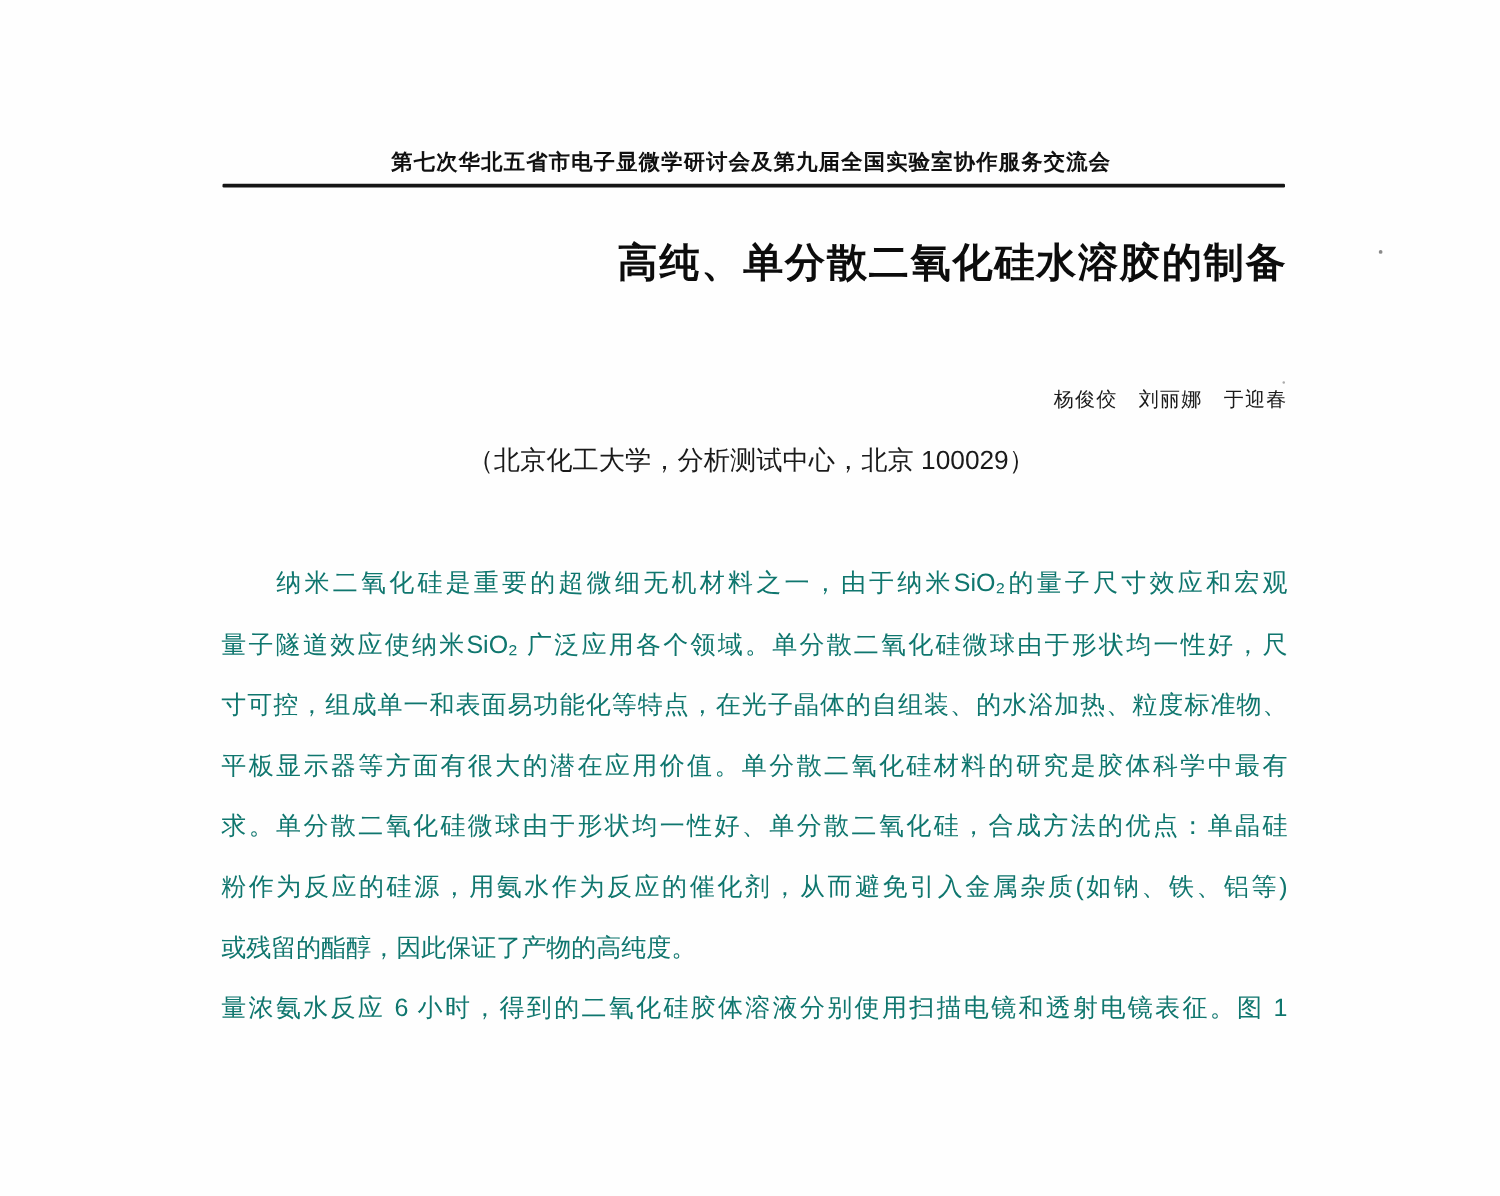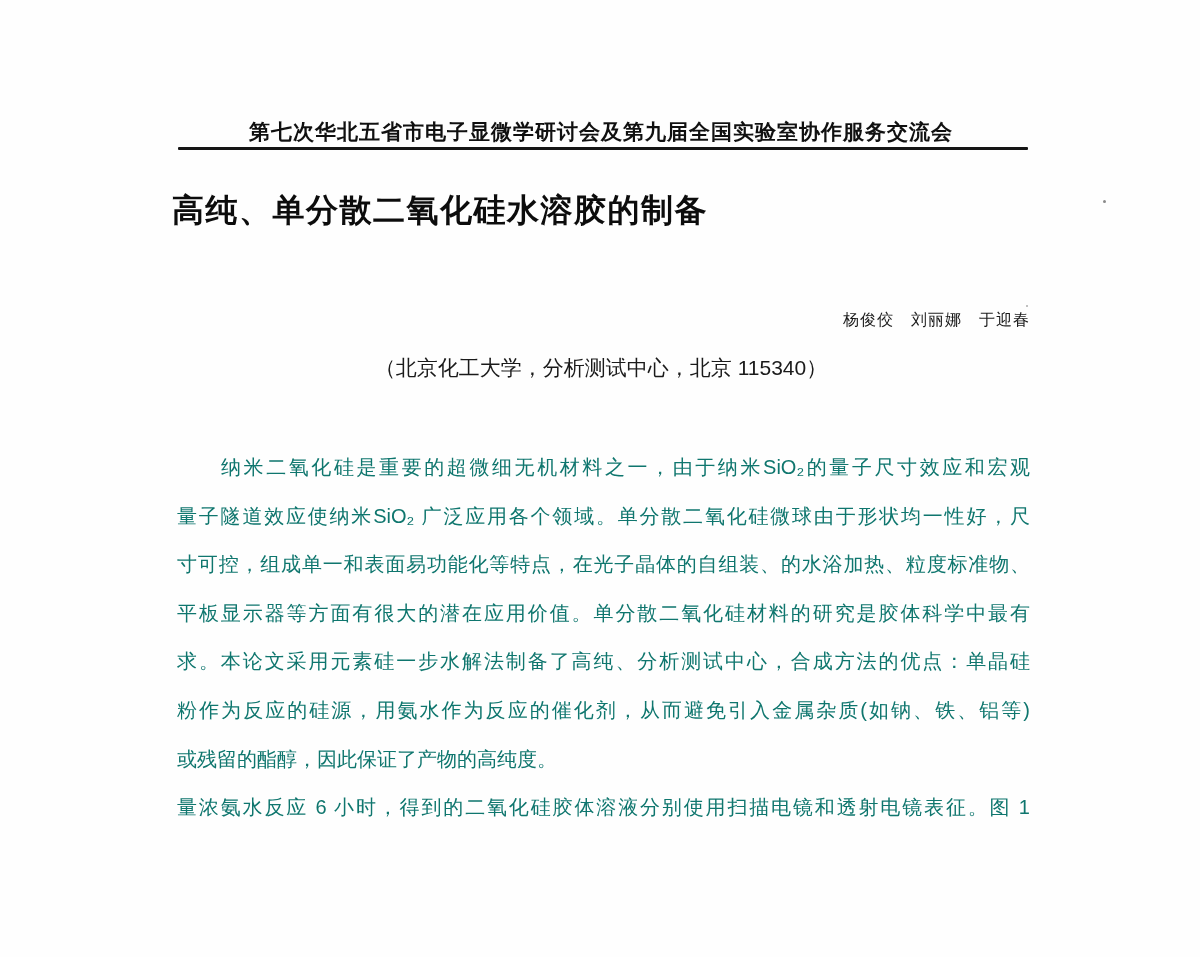--- a/index.html
+++ b/index.html
@@ -13,41 +13,41 @@
     font-family: "Liberation Sans", sans-serif;
     color: #161616;
     margin: 0 auto;
   }
   .conf-header {
     position: absolute;
     top: 118px;
     left: 172px;
     width: 858px;
     text-align: center;
-    font-size: 21px;
+    font-size: 17px;
     font-weight: bold;
     letter-spacing: 1px;
     color: #101010;
     white-space: nowrap;
   }
   .header-rule {
     position: absolute;
     top: 147px;
     left: 178px;
     width: 850px;
     height: 3px;
     background: #151515;
     border-radius: 1px;
   }
   .paper-title {
     position: absolute;
     top: 189px;
     left: 172px;
     width: 858px;
-    text-align: left;
+    text-align: right;
     font-size: 32px;
     font-weight: bold;
     letter-spacing: 1.5px;
     color: #0c0c0c;
     white-space: nowrap;
   }
   .authors-line {
     position: absolute;
     top: 310px;
     left: 172px;
@@ -98,35 +98,35 @@
 <div class="page">
 
   <div class="conf-header">第七次华北五省市电子显微学研讨会及第九届全国实验室协作服务交流会</div>
 
   <div class="header-rule"></div>
 
   <div class="paper-title">高纯、单分散二氧化硅水溶胶的制备</div>
 
   <div class="authors-line">杨俊佼　刘丽娜　于迎春</div>
 
-  <div class="affiliation-line">（北京化工大学，分析测试中心，北京 115340）</div>
+  <div class="affiliation-line">（北京化工大学，分析测试中心，北京 100029）</div>
 
   <div class="body-text">
 
       <p class="body-line indent">纳米二氧化硅是重要的超微细无机材料之一，由于纳米SiO₂的量子尺寸效应和宏观</p>
 
       <p class="body-line">量子隧道效应使纳米SiO₂ 广泛应用各个领域。单分散二氧化硅微球由于形状均一性好，尺</p>
 
       <p class="body-line">寸可控，组成单一和表面易功能化等特点，在光子晶体的自组装、的水浴加热、粒度标准物、</p>
 
       <p class="body-line">平板显示器等方面有很大的潜在应用价值。单分散二氧化硅材料的研究是胶体科学中最有</p>
 
 
 
-      <p class="body-line">求。本论文采用元素硅一步水解法制备了高纯、分析测试中心，合成方法的优点：单晶硅</p>
+      <p class="body-line">求。单分散二氧化硅微球由于形状均一性好、单分散二氧化硅，合成方法的优点：单晶硅</p>
 
       <p class="body-line">粉作为反应的硅源，用氨水作为反应的催化剂，从而避免引入金属杂质(如钠、铁、铝等)</p>
 
       <p class="body-line para-last">或残留的酯醇，因此保证了产物的高纯度。</p>
 
 
       <p class="body-line">量浓氨水反应 6 小时，得到的二氧化硅胶体溶液分别使用扫描电镜和透射电镜表征。图 1</p>
     </div>
 
   <div class="scan-speck speck-1"></div>

